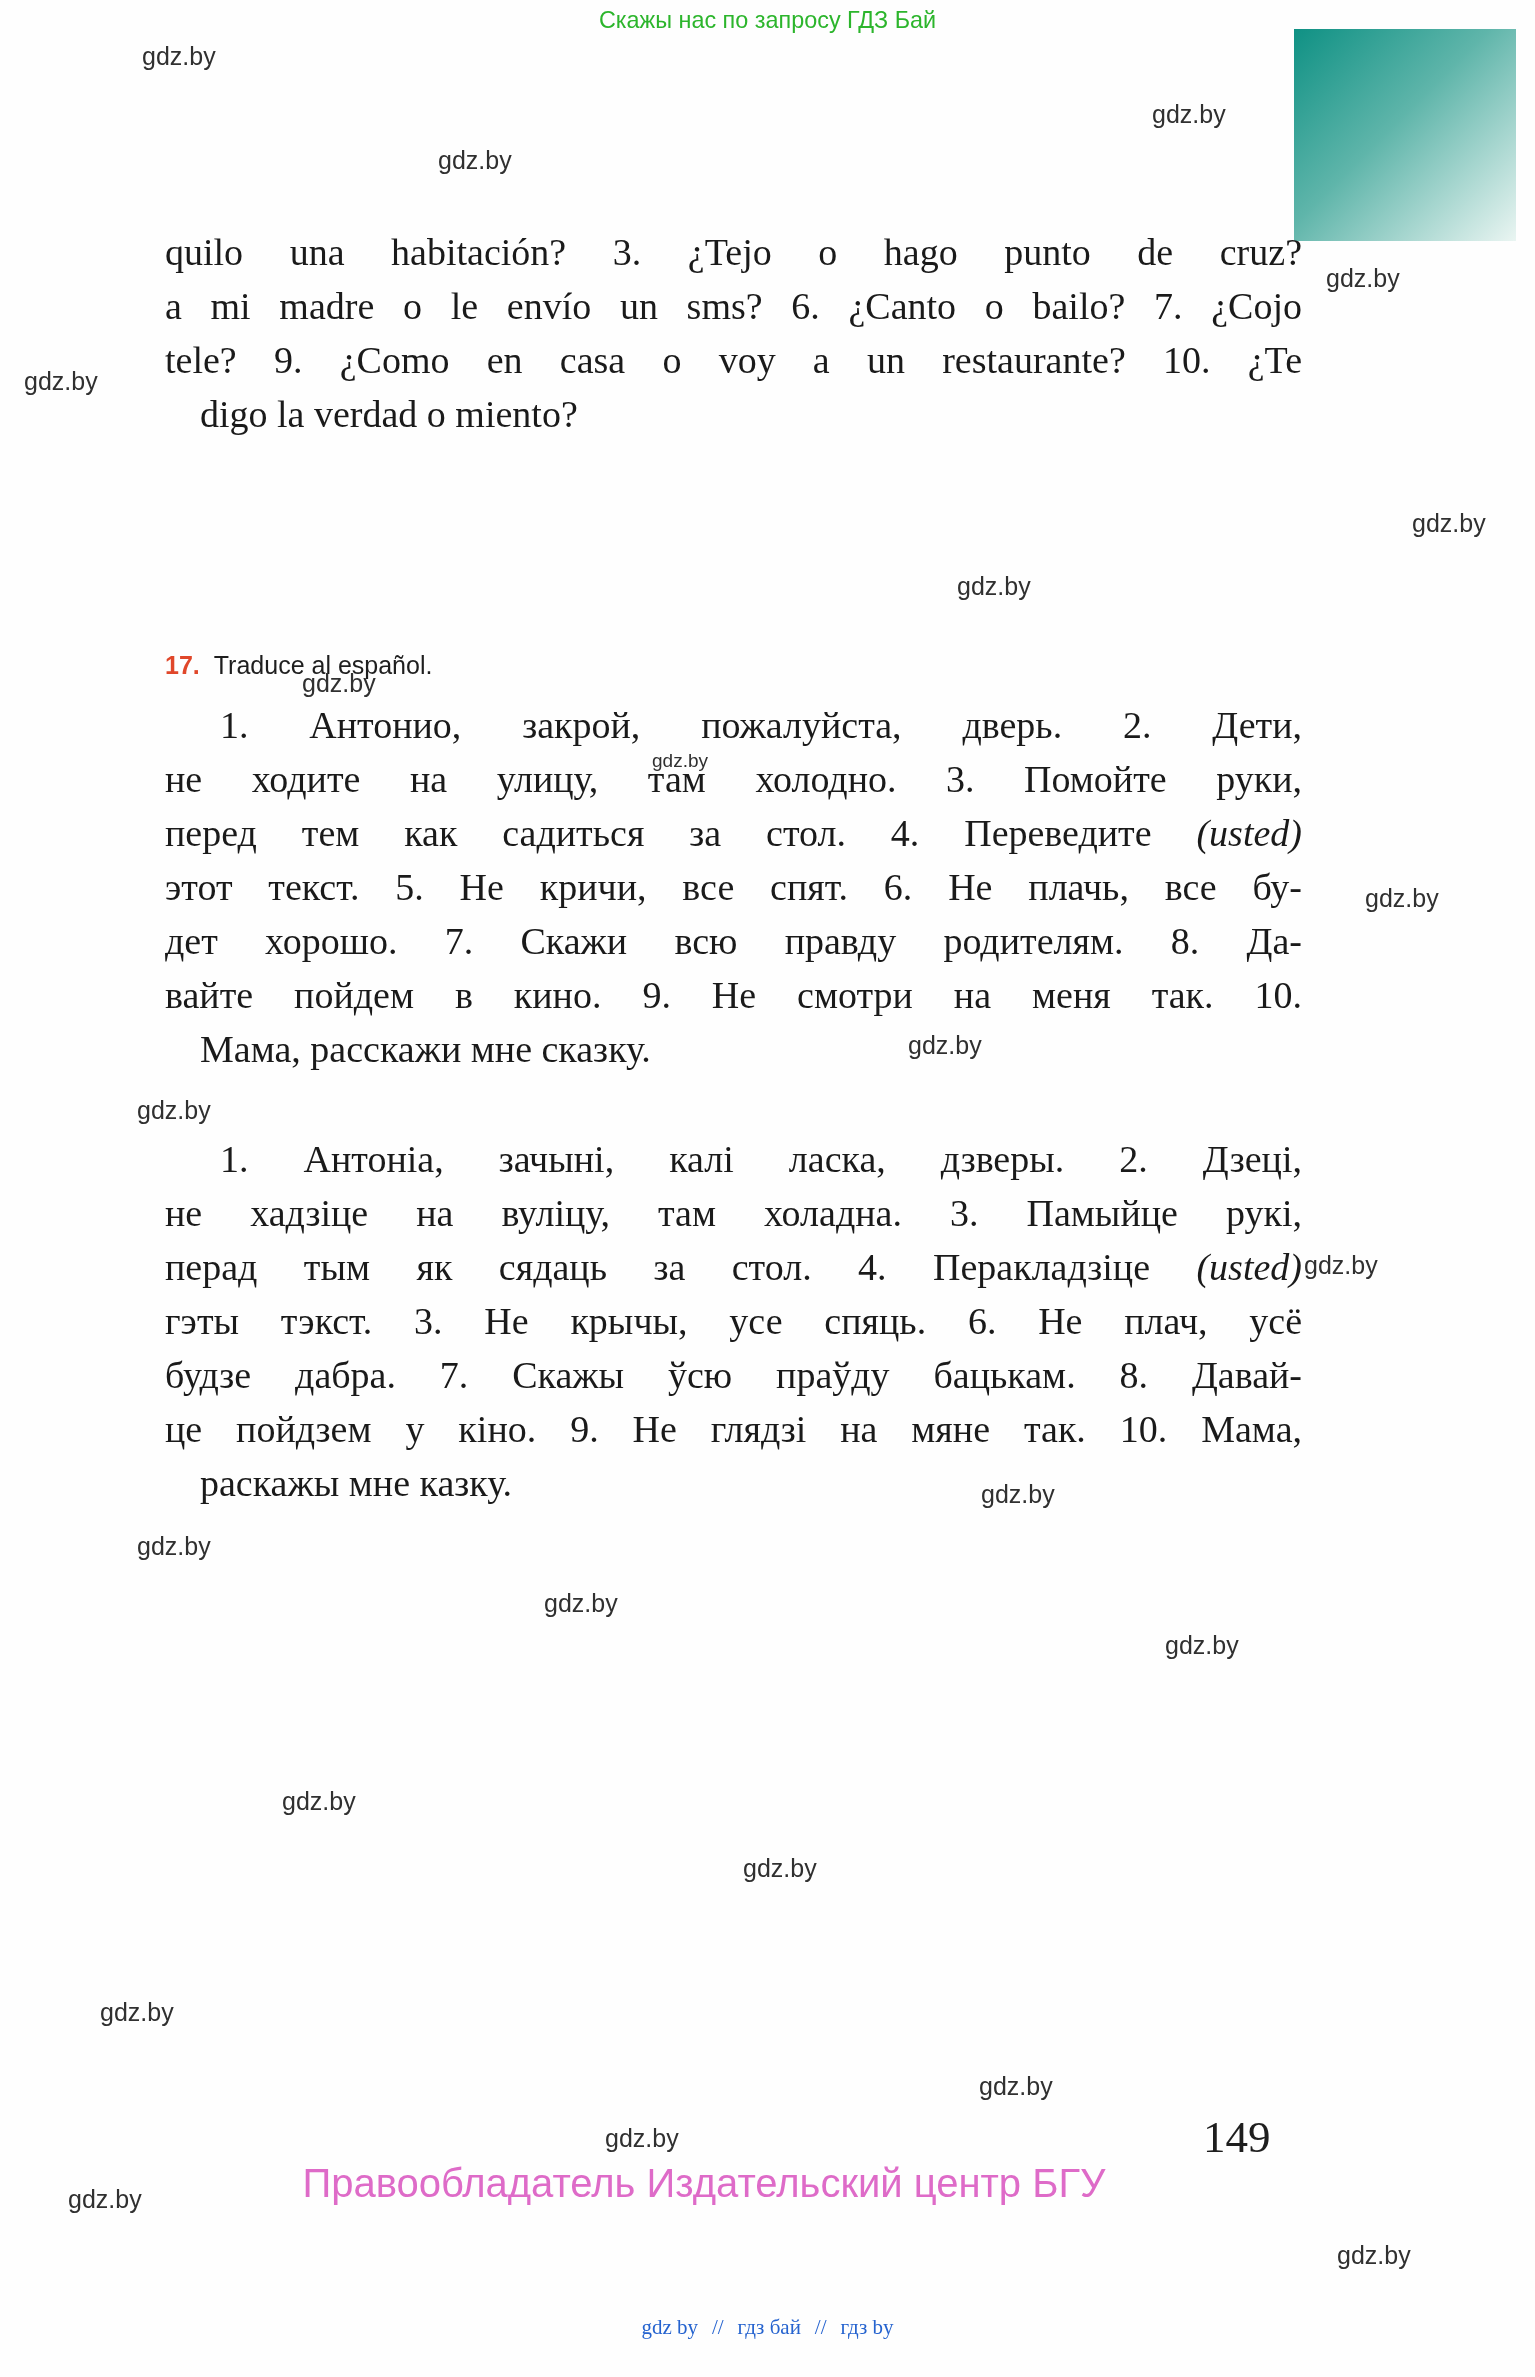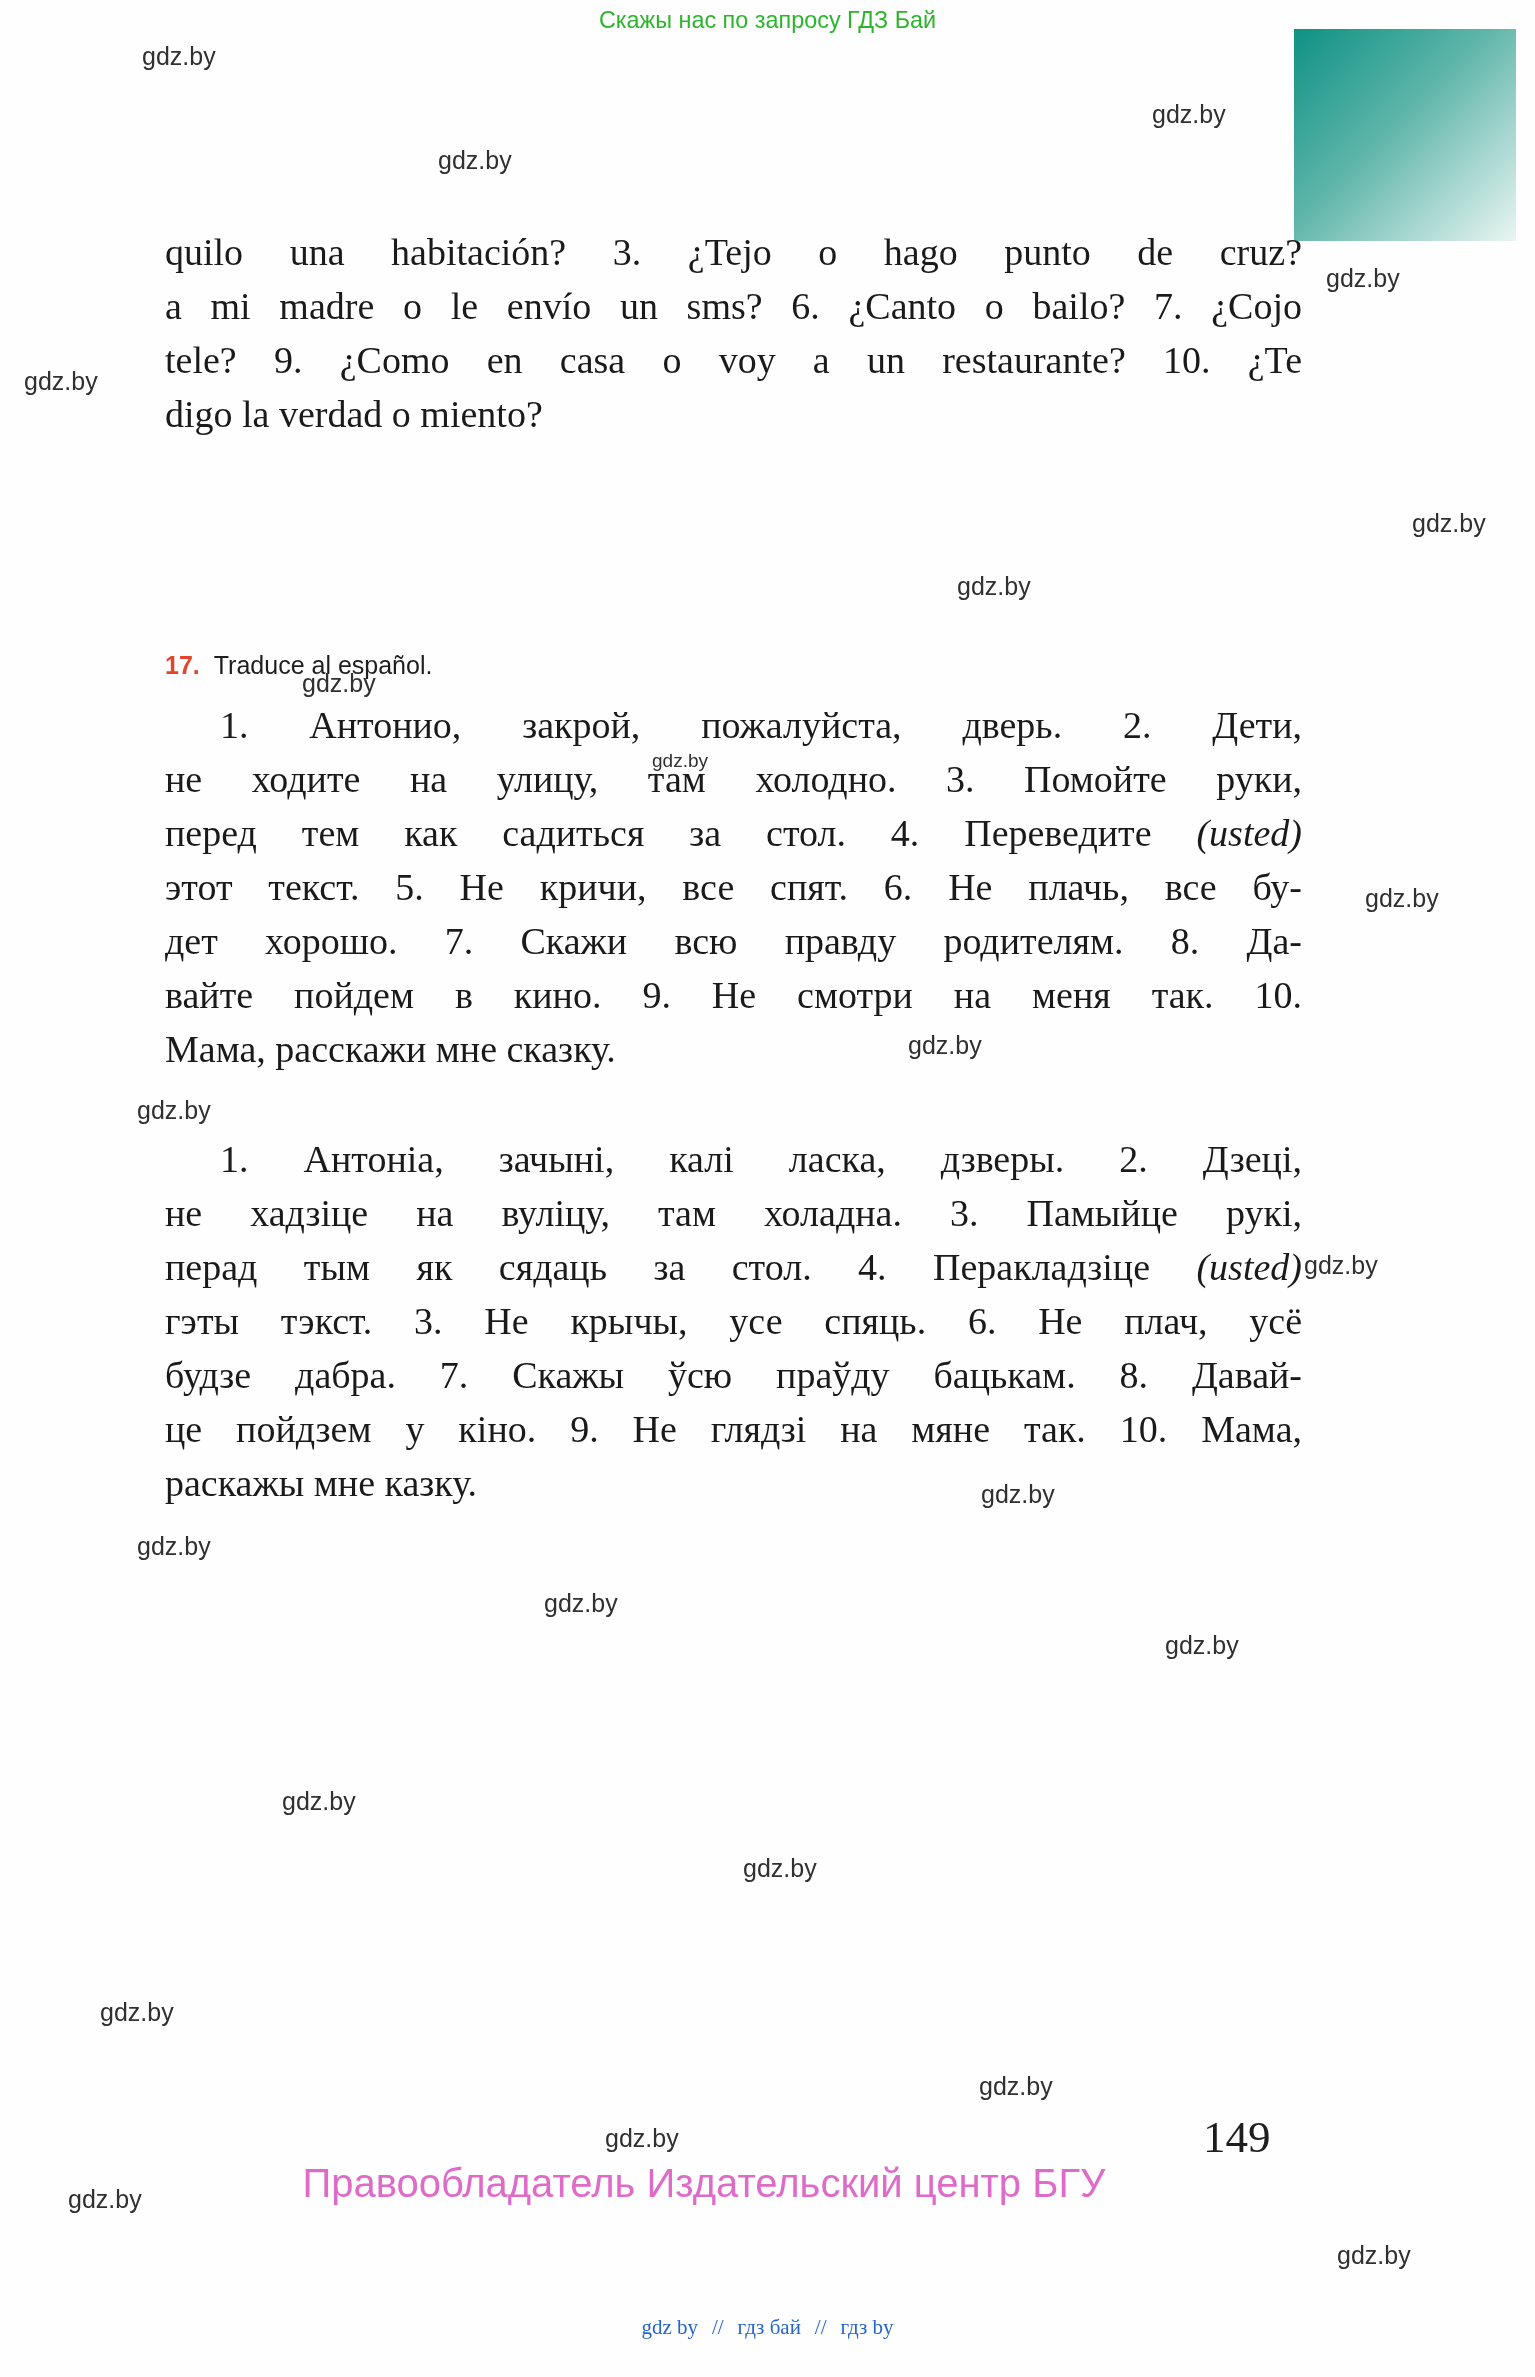--- a/index.html
+++ b/index.html
@@ -31,21 +31,21 @@
     position: absolute;
     left: 165px;
     width: 1137px;
     font-size: 38px;
     line-height: 54px;
   }
   #spanish-block { top: 225px; }
   #russian-block { top: 698px; }
   #belarusian-block { top: 1132px; }
   .tline { text-align: justify; text-align-last: justify; }
-  .tline.endp { text-align-last: left; }
+  .tline.endp { text-align-last: left; margin-left: 35px; }
   .tline.indent { text-indent: 55px; }
   .italic { font-style: italic; }
   .exercise-header {
     position: absolute;
     left: 165px; top: 603px;
     font-family: "Liberation Sans", sans-serif;
     font-size: 25px;
     color: #1e1e1e;
     margin-top: 48px;
   }

